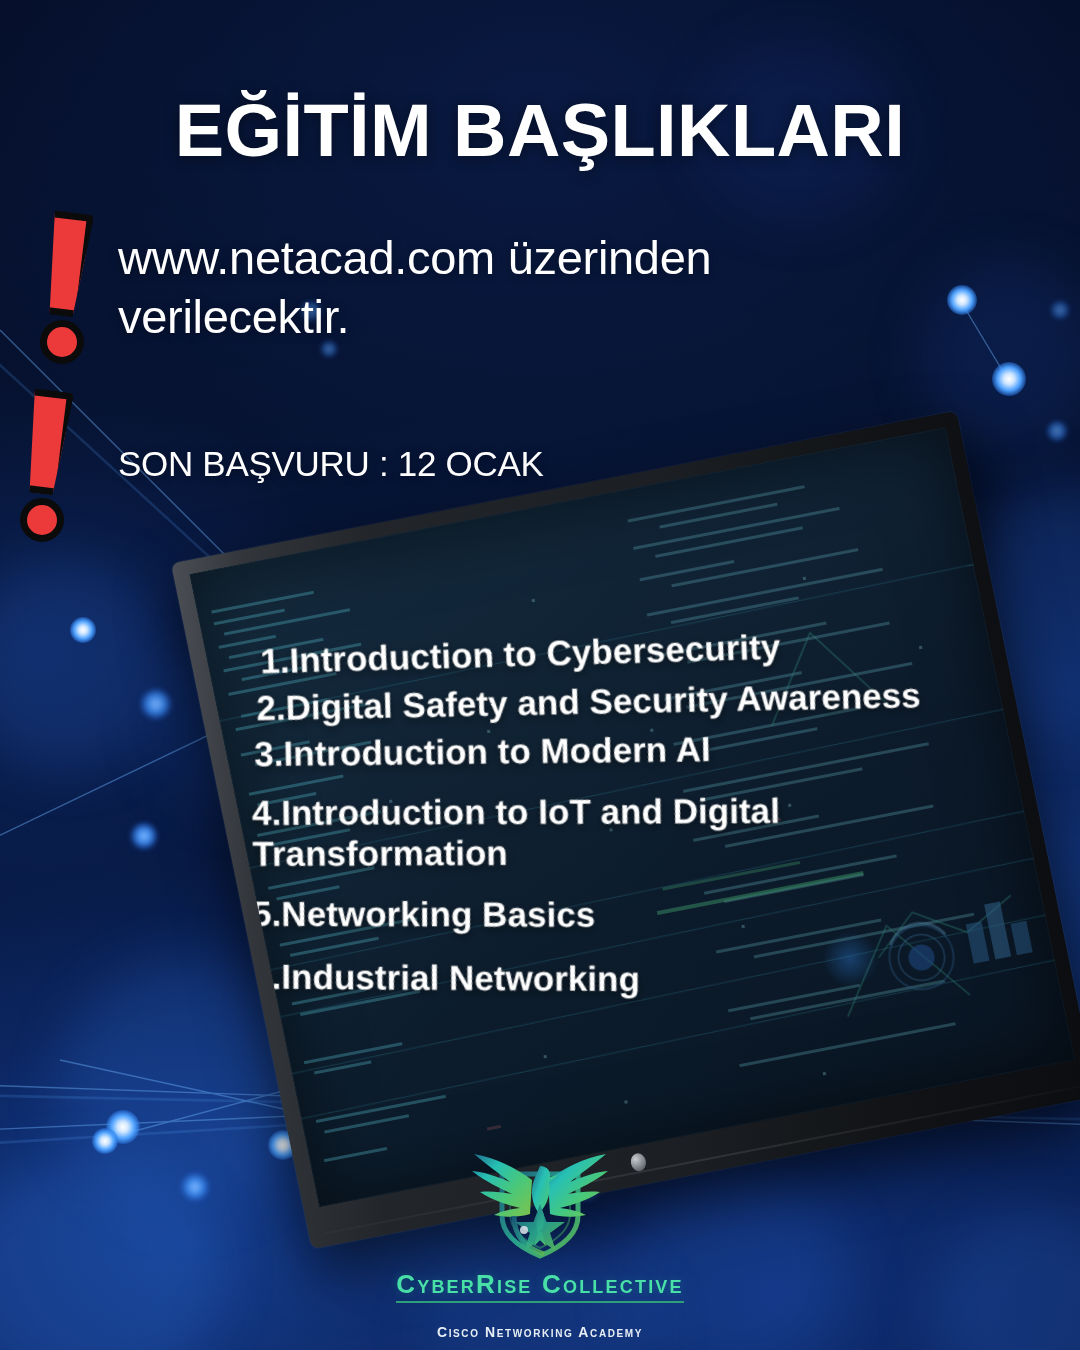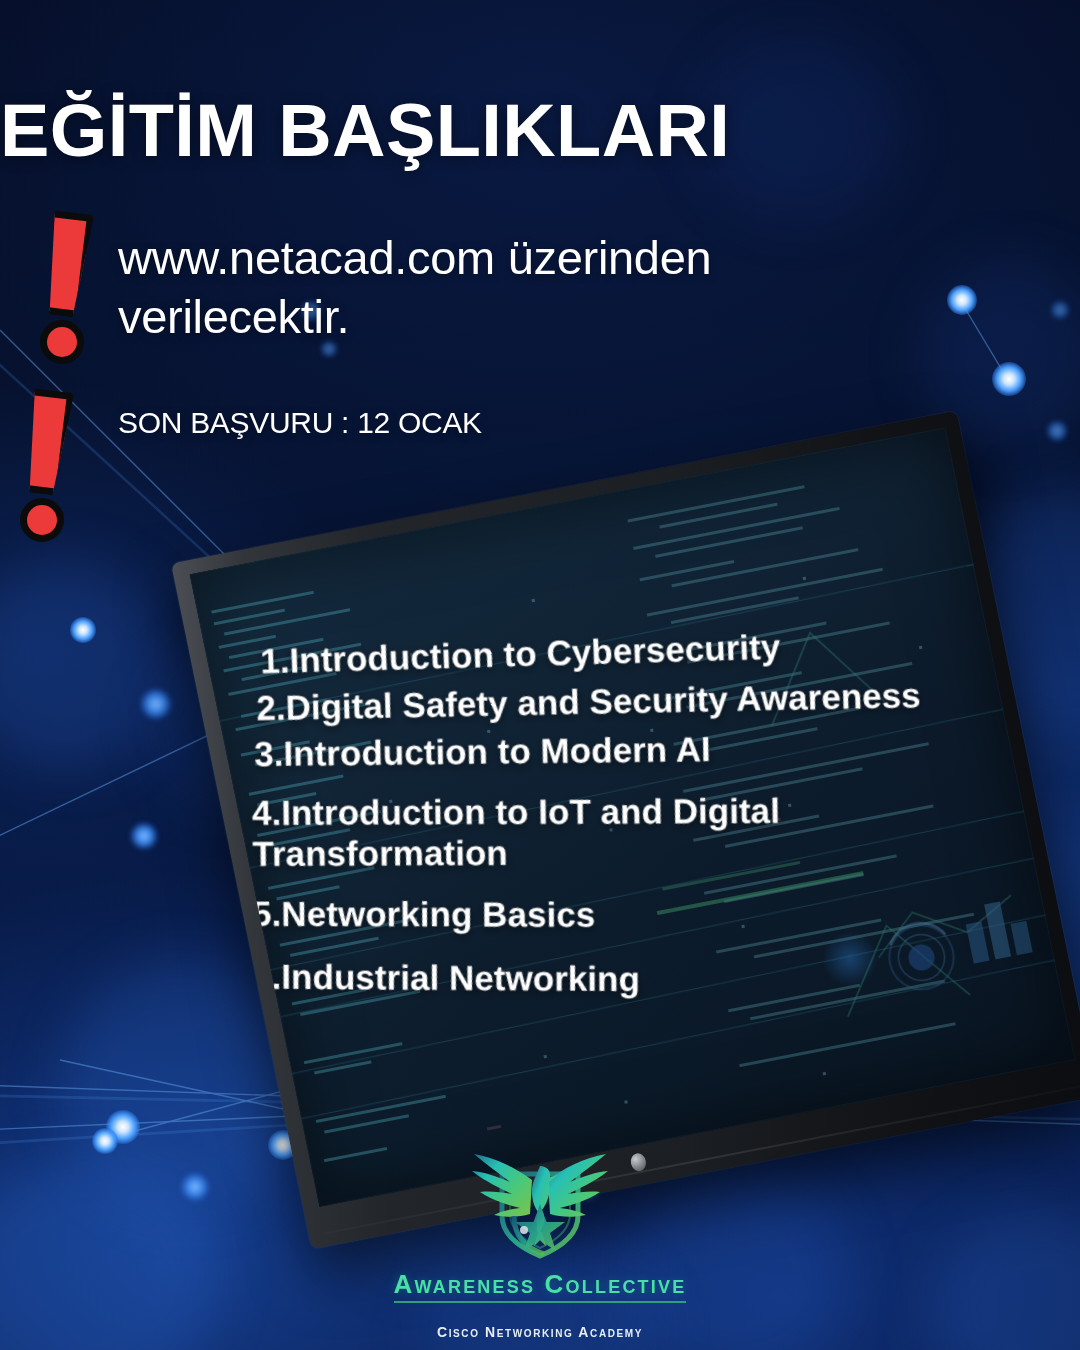--- a/index.html
+++ b/index.html
@@ -31,40 +31,41 @@
     pointer-events:none;
   }
   .node.dim{
     background:radial-gradient(circle at 50% 50%, #7fb6ff 0%, #3b86e8 35%, rgba(30,90,200,0.35) 65%, rgba(20,70,170,0) 100%);
     filter:blur(2px);
   }
 
   
   .title{
     position:absolute; left:0; right:0; top:94px;
+    text-align:center;
     color:#ffffff;
     font-size:74px;
     font-weight:bold;
     letter-spacing:0.4px;
     line-height:1;
     text-shadow:0 2px 14px rgba(0,0,0,0.45);
   }
 
   .para{
     position:absolute;
     left:118px;
     color:#ffffff;
     font-size:47px;
     line-height:1.26;
     font-weight:400;
     letter-spacing:-0.3px;
     text-shadow:0 2px 10px rgba(0,0,0,0.4);
   }
   #para1{ top:228px; width:830px; }
-  #para2{ top:404px; width:830px; font-size:30px; }
+  #para2{ top:442px; width:830px; font-size:35px; }
 
   
   .excl{ position:absolute; }
   .excl .bar{
     position:absolute; left:0; top:0;
     width:46px; height:104px;
     background:#ec3a3a;
     border:7px solid #0b0b0b;
     border-radius:5px 5px 3px 3px;
     clip-path:polygon(14% 0%, 100% 0%, 80% 100%, 30% 100%);
@@ -405,17 +406,17 @@
         <path d="M88 22 C95 22 99 27 98 33 L106 31 L97 38 C99 48 96 58 90 66
                  C94 74 92 84 86 90 C84 82 84 74 86 68 C80 60 78 46 82 36 Z"></path>
         <path d="M86 88 L82 102 L88 96 L94 102 L90 88 Z"></path>
       </g>
 
       <path d="M88 60 L94.5 78 L113 78 L98 89 L104 107 L88 96 L72 107 L78 89 L63 78 L81.5 78 Z" fill="url(#gshield)" opacity="0.92"></path>
 
       <path d="M62 72 Q62 100 92 110" fill="none" stroke="url(#gshield)" stroke-width="5" opacity="0.85"></path>
       <circle cx="72" cy="86" r="4" fill="#dfe7ee" opacity="0.85"></circle>
     </svg>
-    <div class="brand">Awareness Collective</div>
+    <div class="brand">CyberRise Collective</div>
     <div class="sub">Cisco Networking Academy</div>
   </div>
 
 </div>
 
 </body></html>

